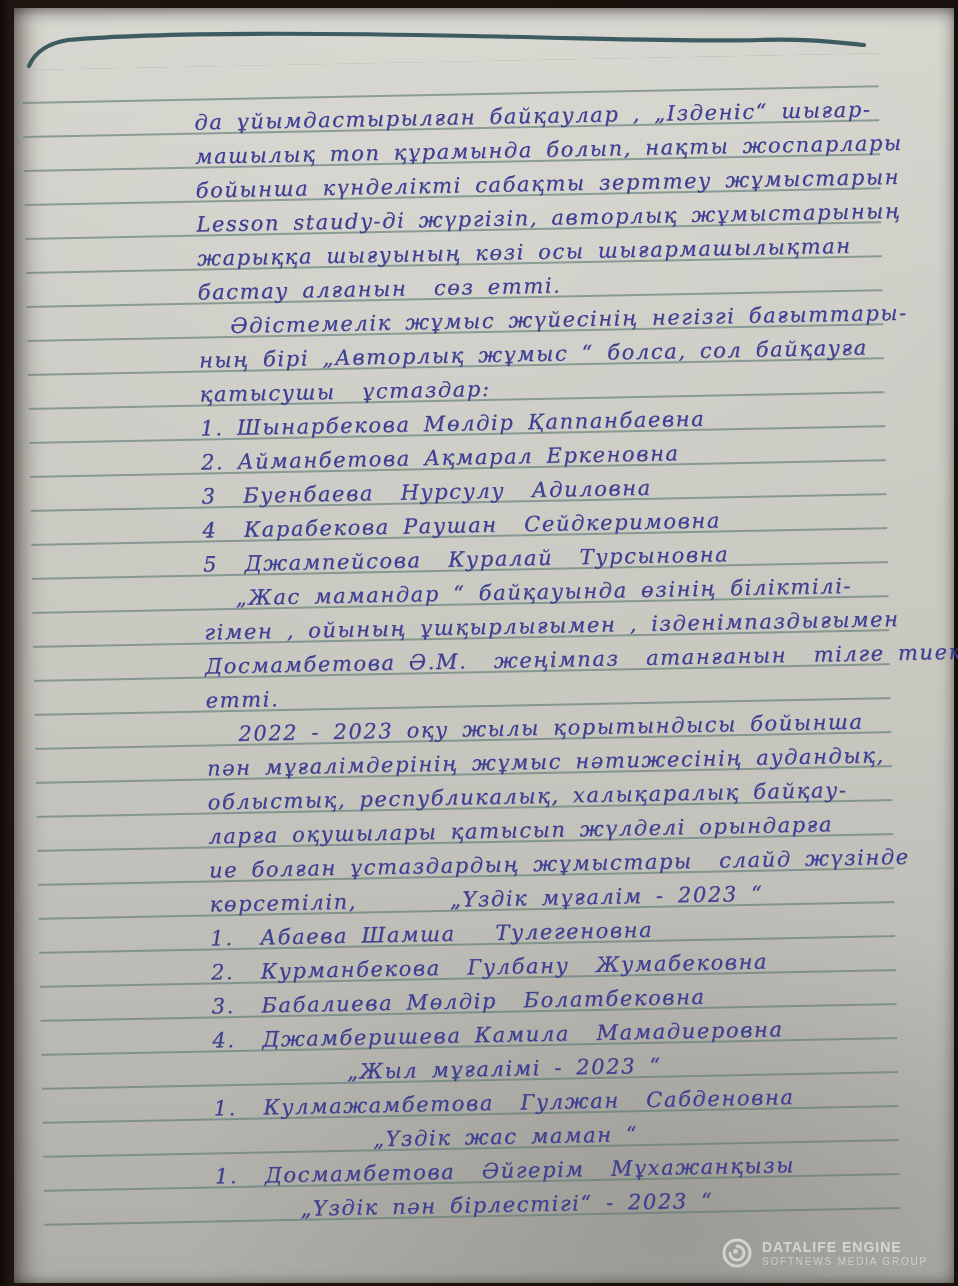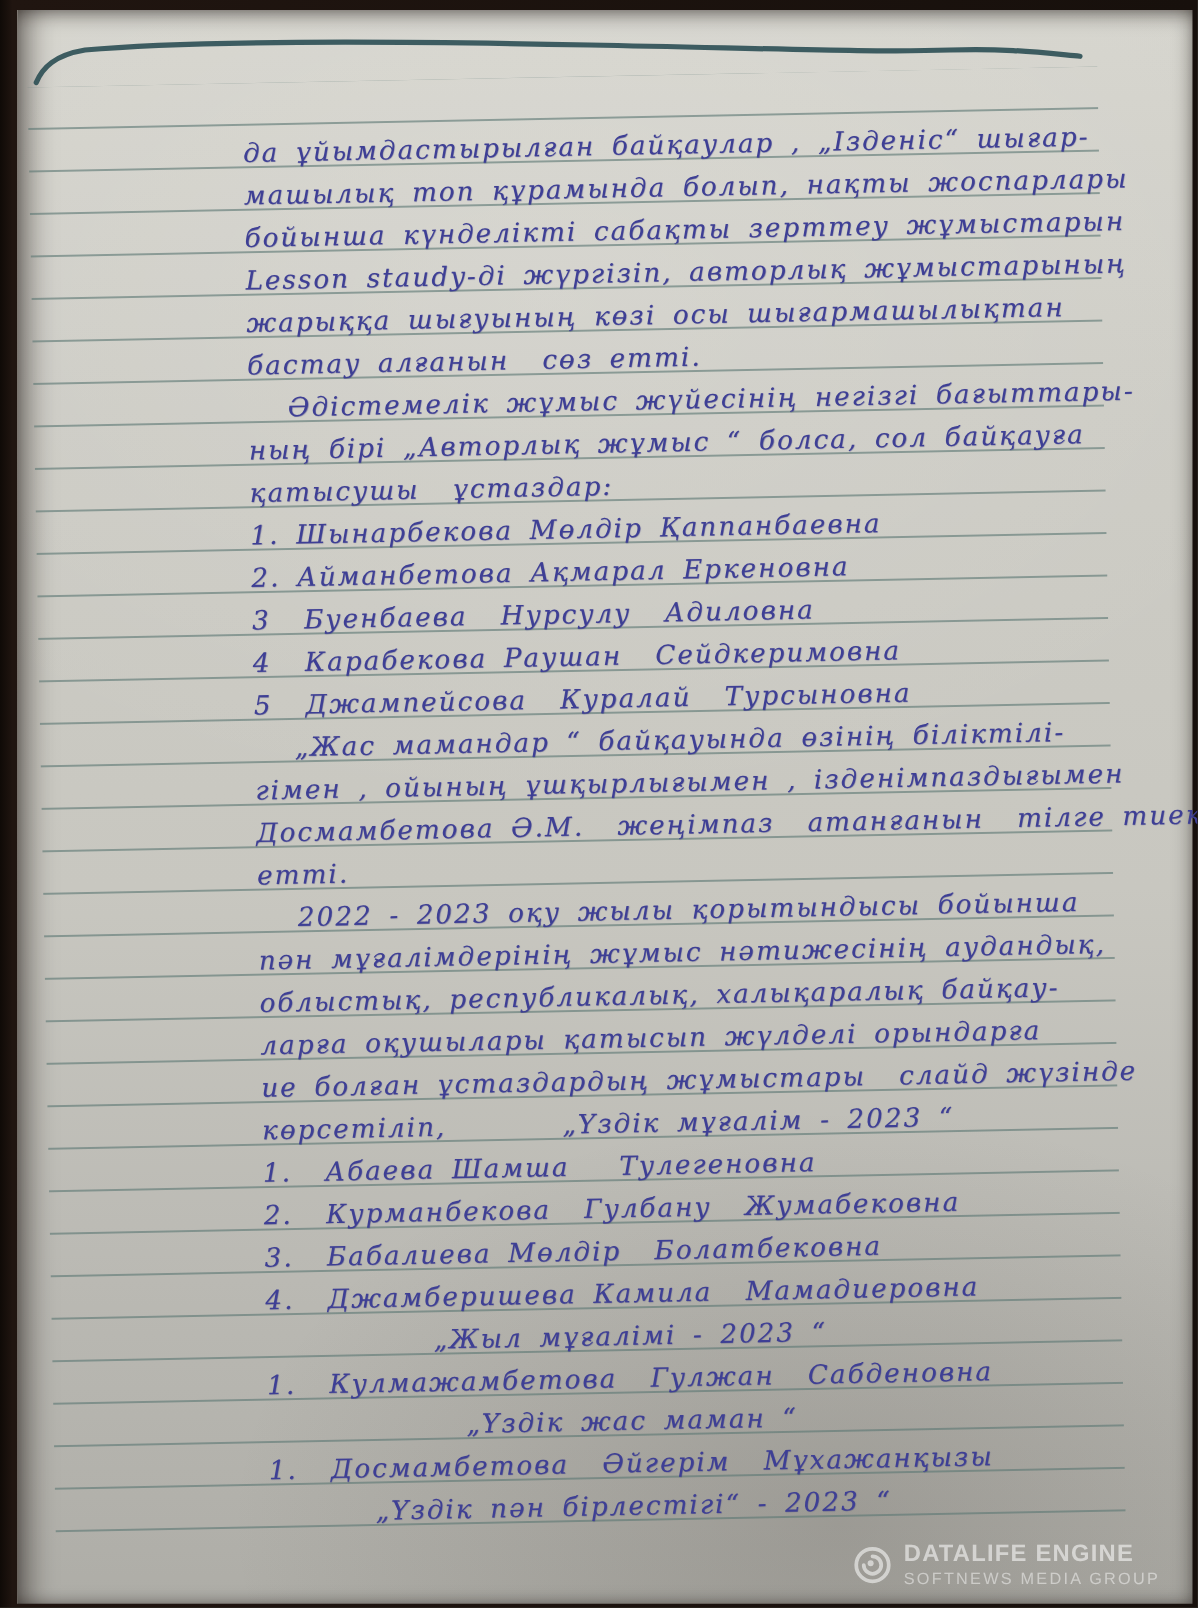--- a/index.html
+++ b/index.html
@@ -38,24 +38,24 @@
   .line.indent{padding-left:44px;}
   .line.center{text-align:center;padding-left:0;padding-right:90px;}
   .watermark{
     position:absolute;right:26px;bottom:14px;
     display:flex;align-items:center;gap:9px;
     opacity:.55;color:#ffffff;pointer-events:none;
   }
   .wm-text{display:flex;flex-direction:column;}
   .wm-title{
     font-family:"Liberation Sans", sans-serif;font-weight:bold;
-    font-size:19px;letter-spacing:1px;line-height:1;
+    font-size:14px;letter-spacing:1px;line-height:1;
   }
   .wm-sub{
-    font-family:"Liberation Sans", sans-serif;font-size:13px;
+    font-family:"Liberation Sans", sans-serif;font-size:10px;
     letter-spacing:1.8px;line-height:1;margin-top:3px;opacity:.85;
   }
 </style>
 </head>
 <body>
 
 <div class="photo">
   <div class="paper">
 
     <svg class="top-rule-svg" width="940" height="90" viewBox="0 0 940 90">

